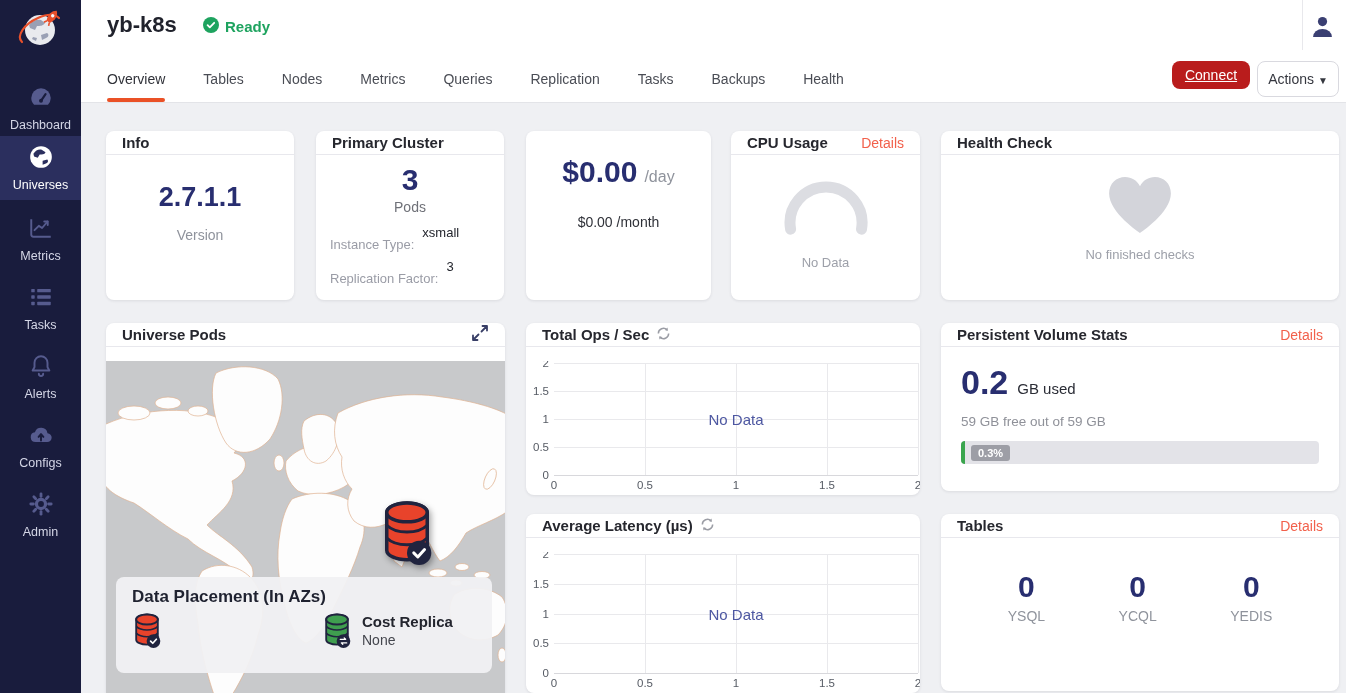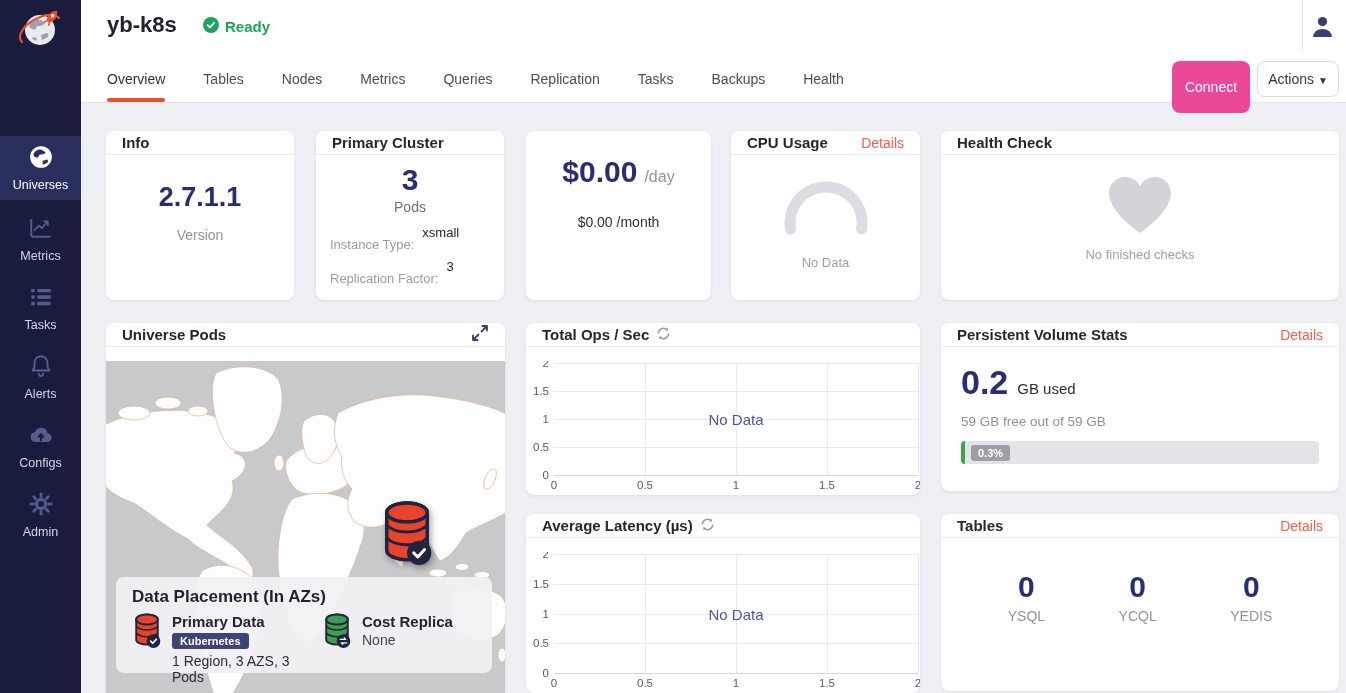--- a/index.html
+++ b/index.html
@@ -15,21 +15,21 @@
   .nav-item.active .nav-label { color:#ffffff; }
 
   
   .topbar { position:absolute; left:81px; top:0; width:1265px; height:103px; background:#ffffff; border-bottom:1px solid #e3e4e8; z-index:20; }
   .uni-title { position:absolute; left:26px; top:12px; font-size:22px; font-weight:700; color:#20222c; }
   .ready { position:absolute; left:122px; top:17px; display:flex; align-items:center; gap:6px; font-size:15px; font-weight:700; color:#1ea35f; }
   .tabs { position:absolute; left:26px; bottom:0; height:43px; display:flex; gap:38px; }
   .tab { font-size:14px; color:#4a4d55; line-height:40px; cursor:pointer; position:relative; }
   .tab.active { color:#303239; }
   .tab.active::after { content:""; position:absolute; left:0; right:0; bottom:0; height:4px; background:#ea5126; border-radius:2px; }
-  .btn-connect { position:absolute; right:96px; top:61px; width:78px; height:52px; background:#ec4899; color:#fff; border:none; border-radius:8px; font-size:14px; font-family:inherit; cursor:pointer; }
+  .btn-connect { position:absolute; right:96px; top:61px; width:78px; height:28px; background:#b91c1c; color:#fff; border:none; border-radius:8px; font-size:14px; font-family:inherit; cursor:pointer;text-decoration:underline; }
   .btn-actions { position:absolute; right:7px; top:61px; width:82px; height:36px; background:#fff; color:#35373f; border:1px solid #d9d9df; border-radius:8px; font-size:14px; font-family:inherit; cursor:pointer; }
   .topbar-divider { position:absolute; left:1221px; top:0; height:50px; border-left:1px solid #e8e8ec; }
   .user-icon { position:absolute; right:12px; top:15px; cursor:pointer; }
 
   
   .card { position:absolute; background:#fff; border-radius:8px; box-shadow:0 1px 3px rgba(40,40,60,.10); overflow:hidden; }
   .card-h { height:24px; display:flex; align-items:center; justify-content:space-between; padding:0 16px; border-bottom:1px solid #e8e8ed; }
   .card-title { font-size:15px; font-weight:700; color:#26272e; display:flex; align-items:center; gap:7px; }
   .details-link { font-size:14px; color:#f2604b; cursor:pointer; text-decoration:none; }
 
@@ -107,20 +107,30 @@
         <path d="M15 23c3-4 8-6 12-5l4 3c-2 3-5 3-8 3l-2 4-5-2z M27 33l6-2c2 1 2 4-1 5l-4 2z M19 35l4 1-1 3-4-2z" fill="#9aa0b4"></path>
         <path d="M8 40 C2 34 10 22 24 16 C33 12 41 12 45 16" fill="none" stroke="#e8502b" stroke-width="2.2" stroke-linecap="round"></path>
         <g transform="translate(38,5) rotate(38)">
           <path d="M4 14 C1 8 2 3 6 0 C10 3 11 8 8 14 Z" fill="#e8502b"></path>
           <circle cx="6" cy="6.5" r="1.7" fill="#f7f7f9"></circle>
           <path d="M4.5 14 L3 17 M7.5 14 L9 17" stroke="#e8502b" stroke-width="1.6"></path>
         </g>
       </svg>
     </span>
 
+    <div class="nav-item" style="top:76px;">
+      <span>
+        <svg width="26" height="26" viewBox="0 0 24 24">
+            <path d="M12 4a9 9 0 0 0-9 9c0 2.4 1 4.6 2.6 6.2h12.8A8.96 8.96 0 0 0 21 13a9 9 0 0 0-9-9z" fill="currentColor"></path>
+            <path d="M12 15.5l4.2-6.2" stroke="#191c3d" stroke-width="2" stroke-linecap="round"></path>
+            <circle cx="12" cy="15.5" r="1.8" fill="#191c3d"></circle>
+          </svg>
+      </span>
+      <span class="nav-label">Dashboard</span>
+    </div>
 
     <div class="nav-item active" style="top:136px;">
       <span>
         <svg width="26" height="26" viewBox="0 0 24 24">
             <circle cx="12" cy="12" r="10" fill="currentColor"></circle>
             <path d="M5 9c2-3 5-4.5 8-3.5l3.2 2c-1 2.2-3.2 2.2-5.4 2.2l-1.8 3-3.4-1.2z M13.5 15.5l4.3-1.2c1.2 1 .8 3-1.2 3.8l-3.1 1z" fill="#2b2f5e"></path>
           </svg>
       </span>
       <span class="nav-label">Universes</span>
     </div>
@@ -353,25 +363,20 @@
           <div class="legend-col first">
             <span>
               <svg width="30" height="36" viewBox="0 0 40 50">
                 <path d="M5 9c0-3.8 6.7-7 15-7s15 3.2 15 7v28c0 3.8-6.7 7-15 7S5 40.8 5 37z" fill="#e8432b" stroke="#20243f" stroke-width="2.6"></path>
                 <ellipse cx="20" cy="9" rx="15" ry="7" fill="#e8432b" stroke="#20243f" stroke-width="2.6"></ellipse>
                 <path d="M5 18.5c3 3 9 5 15 5s12-2 15-5 M5 28c3 3 9 5 15 5s12-2 15-5" fill="none" stroke="#20243f" stroke-width="2.2"></path>
                 <circle cx="29" cy="39" r="9.5" fill="#20243f"></circle>
                 <path d="M25 39l3 3 5-5.5" stroke="#fff" stroke-width="2.4" fill="none" stroke-linecap="round" stroke-linejoin="round"></path>
               </svg>
             </span>
-            <div>
-              <div class="legend-name">Primary Data</div>
-              <span class="k8s-badge">Kubernetes</span>
-              <div class="legend-detail">1 Region, 3 AZS, 3 Pods</div>
-            </div>
           </div>
           <div class="legend-col">
             <span>
               <svg width="30" height="36" viewBox="0 0 40 50">
                 <path d="M5 9c0-3.8 6.7-7 15-7s15 3.2 15 7v28c0 3.8-6.7 7-15 7S5 40.8 5 37z" fill="#3f9e4f" stroke="#20243f" stroke-width="2.6"></path>
                 <ellipse cx="20" cy="9" rx="15" ry="7" fill="#3f9e4f" stroke="#20243f" stroke-width="2.6"></ellipse>
                 <path d="M5 18.5c3 3 9 5 15 5s12-2 15-5 M5 28c3 3 9 5 15 5s12-2 15-5" fill="none" stroke="#20243f" stroke-width="2.2"></path>
                 <circle cx="29" cy="39" r="9.5" fill="#20243f"></circle>
                 <path d="M24.5 36.5h7.5l-2-2 M33.5 41.5H26l2 2" stroke="#fff" stroke-width="1.8" fill="none" stroke-linecap="round" stroke-linejoin="round"></path>
               </svg>

